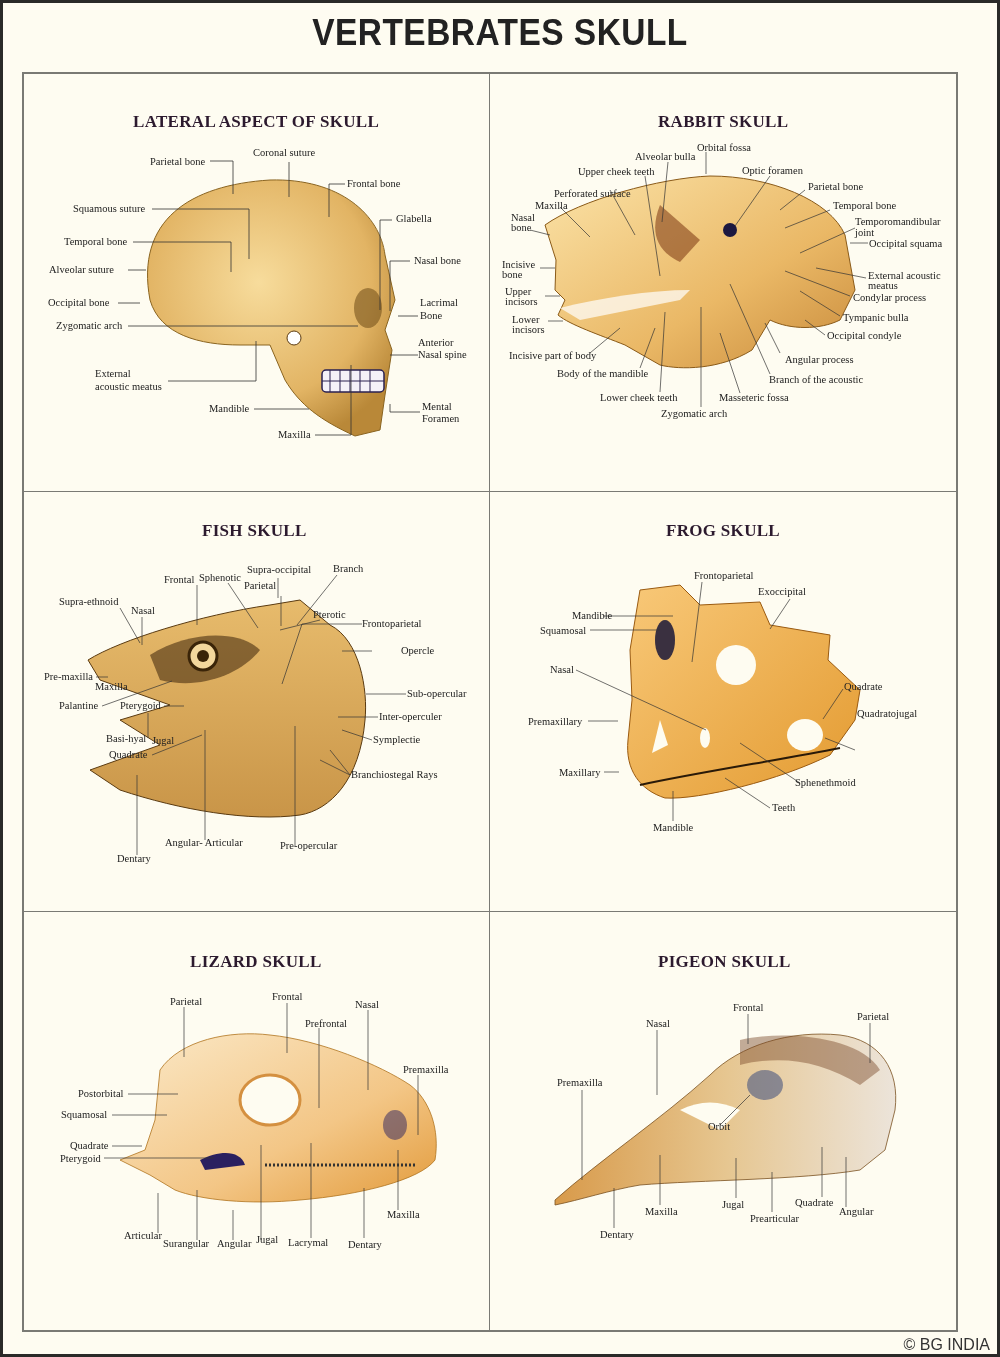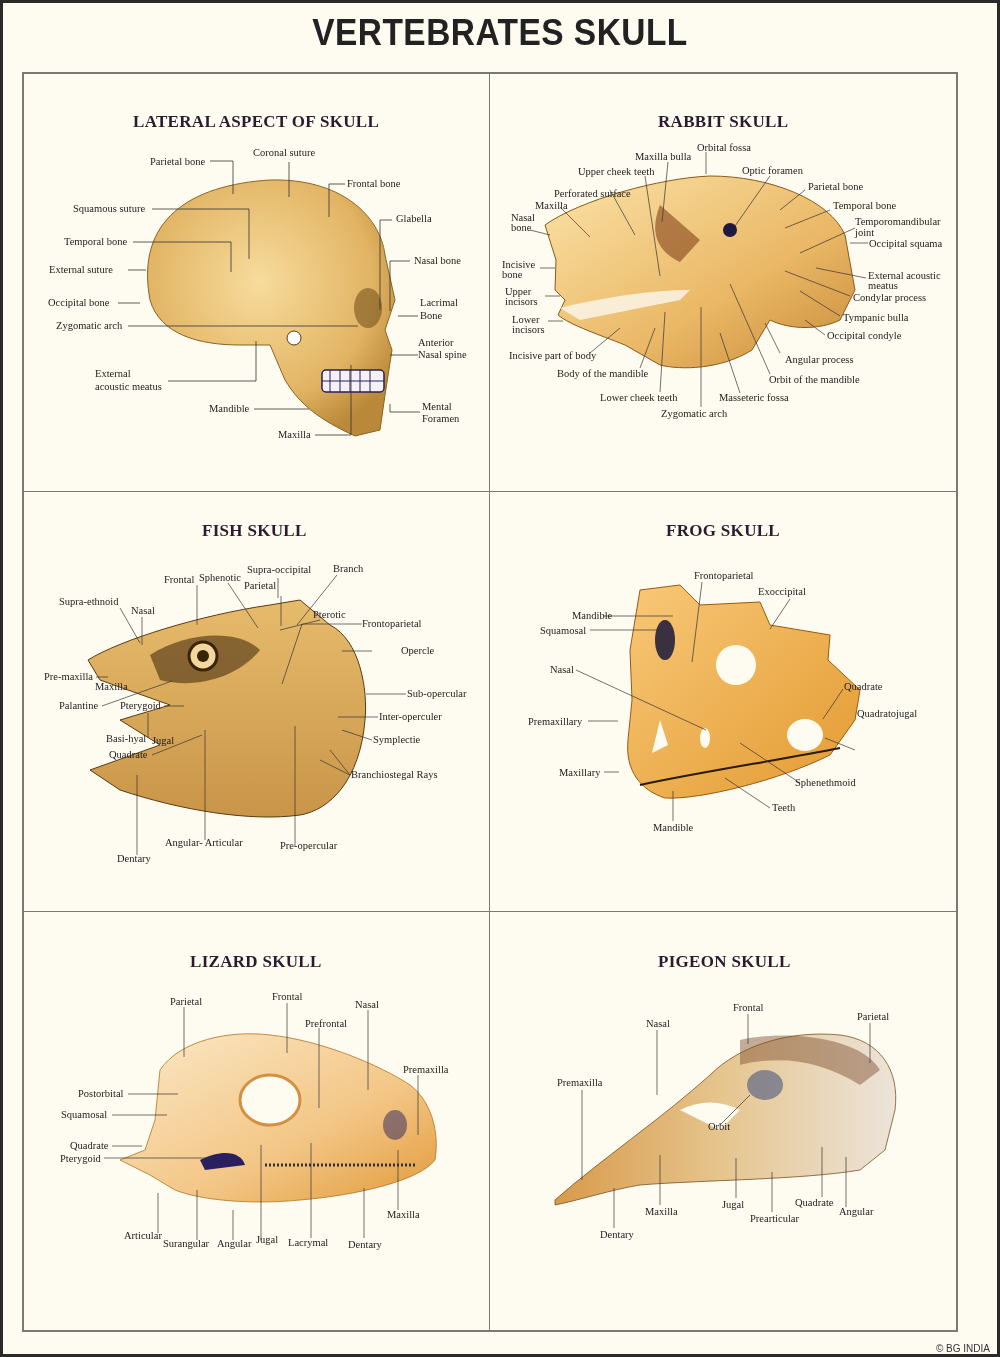--- a/index.html
+++ b/index.html
@@ -6,21 +6,21 @@
   body{width:1000px;height:1357px;background:#2a2a28;position:relative;overflow:hidden;}
   .sheet{position:absolute;left:3px;top:3px;width:994px;height:1351px;background:#fefcf1;}
   .title{position:absolute;left:0;top:12px;width:1000px;text-align:center;font-family:"Liberation Sans",sans-serif;font-weight:bold;font-size:36px;letter-spacing:0.5px;color:#222;transform:scaleX(0.93);}
   .grid{position:absolute;left:22px;top:72px;width:936px;height:1260px;border:2px solid #7a7a74;box-sizing:border-box;}
   .vline{position:absolute;left:489px;top:72px;width:1px;height:1260px;background:#7a7a74;}
   .hline{position:absolute;left:22px;width:936px;height:1px;background:#7a7a74;}
   .panel{position:absolute;}
   .ptitle{position:absolute;font-family:"Liberation Serif",serif;font-weight:bold;font-size:17px;color:#2c1a2e;white-space:nowrap;letter-spacing:0.3px;}
   .lbl{position:absolute;font-family:"Liberation Serif",serif;font-size:10.5px;color:#222;white-space:nowrap;line-height:11px;}
   svg.art{position:absolute;left:0;top:0;}
-  .copy{position:absolute;right:10px;bottom:3px;font-family:"Liberation Sans",sans-serif;font-size:10px;color:#333;}
+  .copy{position:absolute;right:10px;bottom:3px;font-family:"Liberation Sans",sans-serif;font-size:16px;color:#333;}
 </style>
 </head>
 <body>
 
 <div class="sheet"></div>
 <div class="title">VERTEBRATES SKULL</div>
 <div class="grid"></div>
 <div class="vline"></div>
 <div class="hline" style="top:491px"></div>
 <div class="hline" style="top:911px"></div>
@@ -58,21 +58,21 @@
         <path d="M315,435 h36 v-70"></path>
     </g>
   </svg>
   <div class="ptitle" style="left:133px;top:112px">LATERAL ASPECT OF SKULL</div>
   <div class="lbl" style="left:150px;top:156px">Parietal bone</div>
   <div class="lbl" style="left:253px;top:147px">Coronal suture</div>
   <div class="lbl" style="left:347px;top:178px">Frontal bone</div>
   <div class="lbl" style="left:73px;top:203px">Squamous suture</div>
   <div class="lbl" style="left:396px;top:213px">Glabella</div>
   <div class="lbl" style="left:64px;top:236px">Temporal bone</div>
-  <div class="lbl" style="left:49px;top:264px">External suture</div>
+  <div class="lbl" style="left:49px;top:264px">Alveolar suture</div>
   <div class="lbl" style="left:414px;top:255px">Nasal bone</div>
   <div class="lbl" style="left:48px;top:297px">Occipital bone</div>
   <div class="lbl" style="left:420px;top:297px">Lacrimal</div>
   <div class="lbl" style="left:420px;top:310px">Bone</div>
   <div class="lbl" style="left:56px;top:320px">Zygomatic arch</div>
   <div class="lbl" style="left:418px;top:337px">Anterior</div>
   <div class="lbl" style="left:418px;top:349px">Nasal spine</div>
   <div class="lbl" style="left:95px;top:368px">External</div>
   <div class="lbl" style="left:95px;top:381px">acoustic meatus</div>
   <div class="lbl" style="left:209px;top:403px">Mandible</div>
@@ -117,21 +117,21 @@
         <path d="M640,368 l15,-40"></path>
       <path d="M660,392 l5,-80"></path>
         <path d="M701,407 v-100"></path>
         <path d="M740,393 l-20,-60"></path>
         <path d="M780,353 l-15,-30"></path>
         <path d="M770,374 l-40,-90"></path>
     </g>
   </svg>
   <div class="ptitle" style="left:658px;top:112px">RABBIT  SKULL</div>
   <div class="lbl" style="left:697px;top:142px">Orbital fossa</div>
-  <div class="lbl" style="left:635px;top:151px">Maxilla bulla</div>
+  <div class="lbl" style="left:635px;top:151px">Alveolar bulla</div>
   <div class="lbl" style="left:578px;top:166px">Upper cheek teeth</div>
   <div class="lbl" style="left:742px;top:165px">Optic foramen</div>
   <div class="lbl" style="left:554px;top:188px">Perforated surface</div>
   <div class="lbl" style="left:808px;top:181px">Parietal bone</div>
   <div class="lbl" style="left:535px;top:200px">Maxilla</div>
   <div class="lbl" style="left:833px;top:200px">Temporal bone</div>
   <div class="lbl" style="left:511px;top:212px">Nasal</div>
   <div class="lbl" style="left:511px;top:222px">bone</div>
   <div class="lbl" style="left:855px;top:216px">Temporomandibular</div>
   <div class="lbl" style="left:855px;top:227px">joint</div>
@@ -143,21 +143,21 @@
   <div class="lbl" style="left:505px;top:286px">Upper</div>
   <div class="lbl" style="left:505px;top:296px">incisors</div>
   <div class="lbl" style="left:853px;top:292px">Condylar process</div>
   <div class="lbl" style="left:512px;top:314px">Lower</div>
   <div class="lbl" style="left:512px;top:324px">incisors</div>
   <div class="lbl" style="left:843px;top:312px">Tympanic bulla</div>
   <div class="lbl" style="left:827px;top:330px">Occipital condyle</div>
   <div class="lbl" style="left:509px;top:350px">Incisive part of body</div>
   <div class="lbl" style="left:785px;top:354px">Angular process</div>
   <div class="lbl" style="left:557px;top:368px">Body of the mandible</div>
-  <div class="lbl" style="left:769px;top:374px">Orbit of the mandible</div>
+  <div class="lbl" style="left:769px;top:374px">Branch of the acoustic</div>
   <div class="lbl" style="left:600px;top:392px">Lower cheek teeth</div>
   <div class="lbl" style="left:719px;top:392px">Masseteric fossa</div>
   <div class="lbl" style="left:661px;top:408px">Zygomatic arch</div>
 </div>
 
 <div class="panel" style="left:0;top:0;width:1000px;height:1357px;pointer-events:none">
   <svg class="art" width="1000" height="1357">
     <defs>
       <linearGradient id="boneF" x1="0" y1="0" x2="0" y2="1">
         <stop offset="0%" stop-color="#e7bb6c"></stop>

